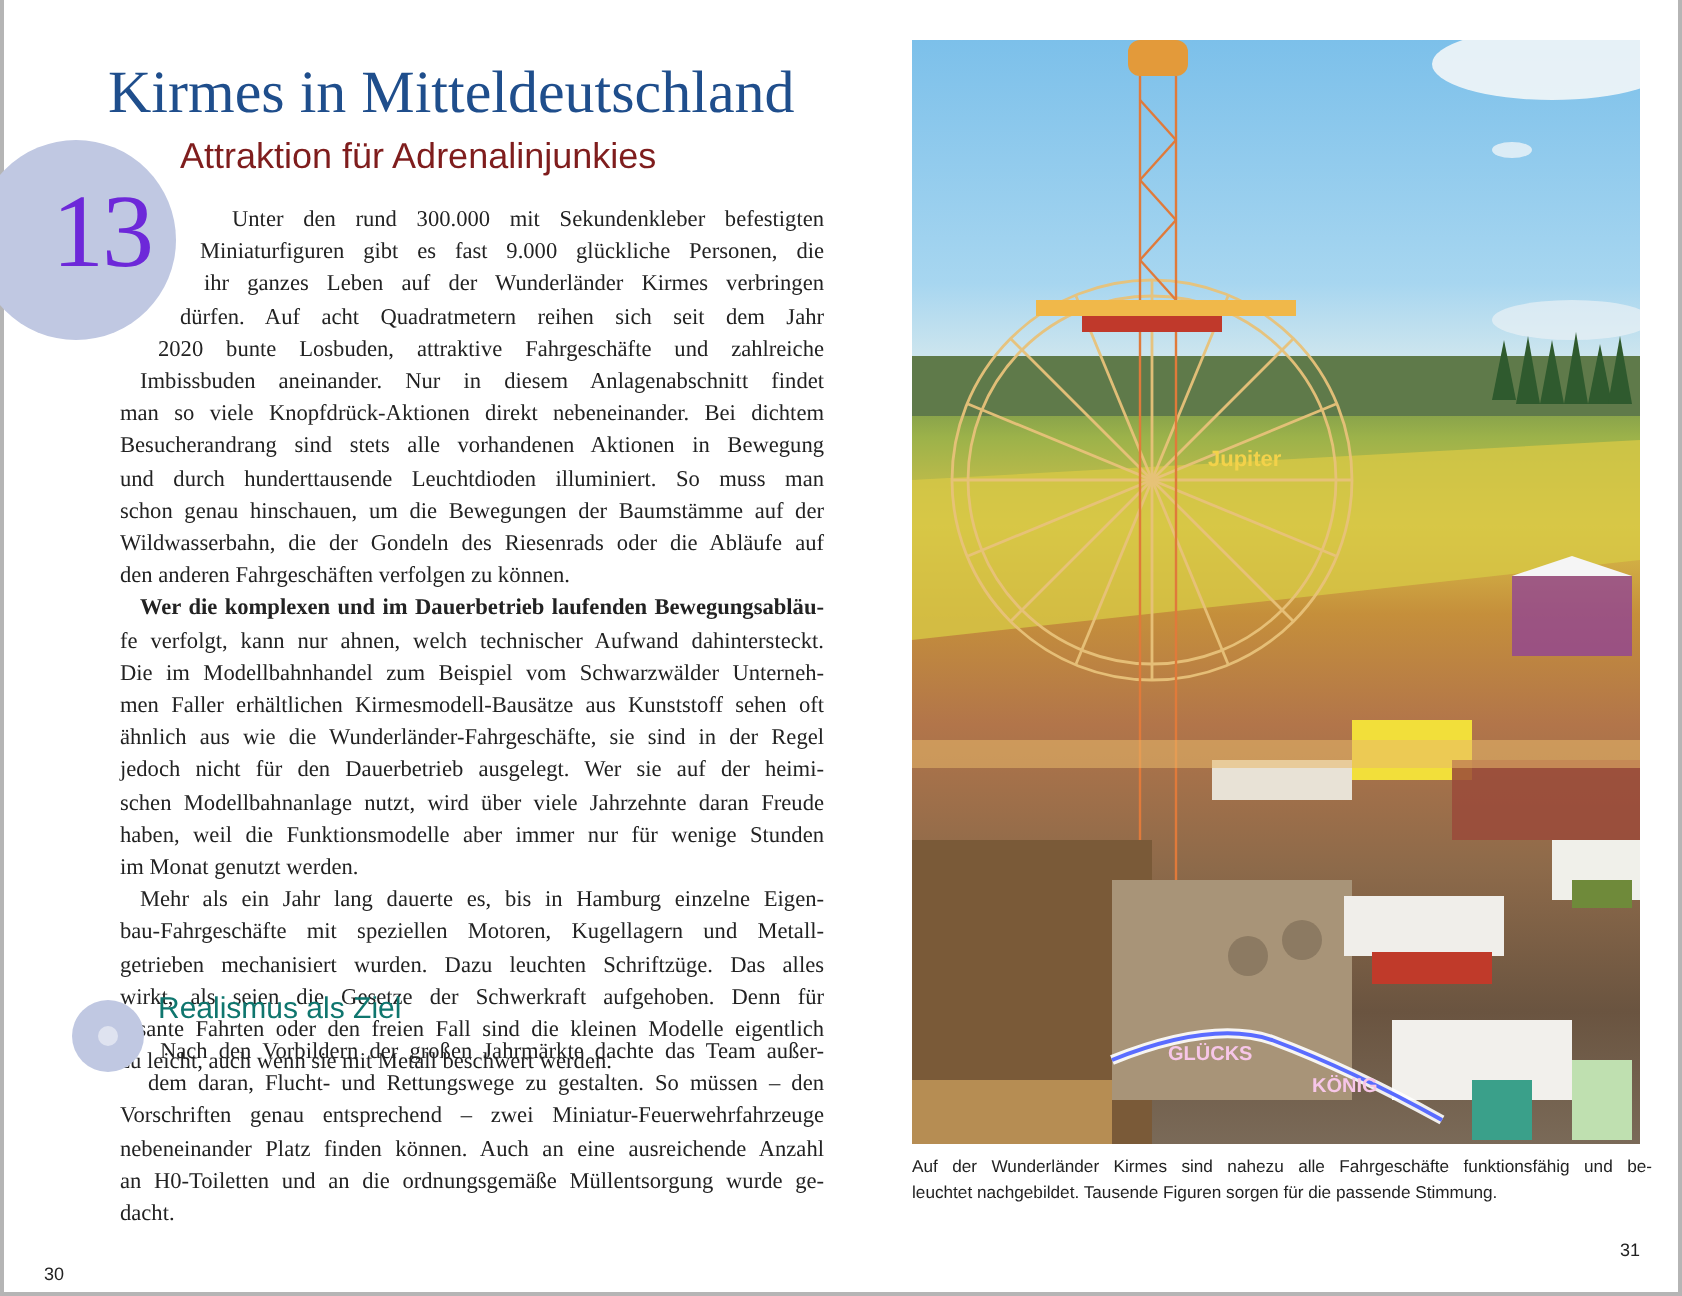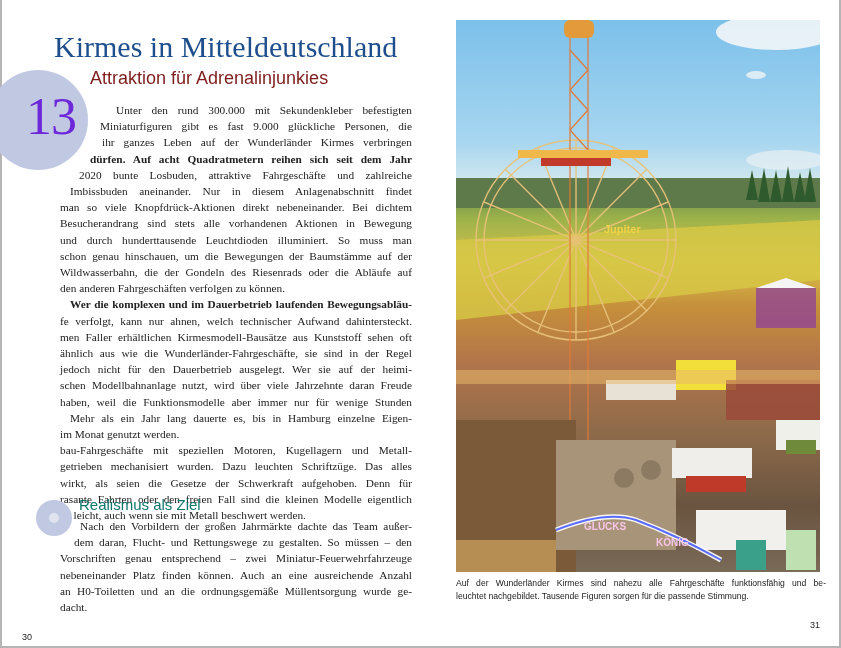--- a/index.html
+++ b/index.html
@@ -67,38 +67,39 @@
 
 <div class="big-circle"></div>
 <div class="chapter-num">13</div>
 <div class="title">Kirmes in Mitteldeutschland</div>
 <div class="subtitle">Attraktion für Adrenalinjunkies</div>
 
 <div class="body-text" style="left:60px; top:102px; width:352px;">
   <span class="line" style="margin-left:56px;">Unter den rund 300.000 mit Sekundenkleber befestigten</span>
   <span class="line" style="margin-left:40px;">Miniaturfiguren gibt es fast 9.000 glückliche Personen, die</span>
   <span class="line" style="margin-left:42px;">ihr ganzes Leben auf der Wunderländer Kirmes verbringen</span>
-  <span class="line" style="margin-left:30px;font-weight:bold;">dürfen. Auf acht Quadratmetern reihen sich seit dem Jahr</span>
+  <span class="line" style="margin-left:30px;">dürfen. Auf acht Quadratmetern reihen sich seit dem Jahr</span>
   <span class="line" style="margin-left:19px;">2020 bunte Losbuden, attraktive Fahrgeschäfte und zahlreiche</span>
   <span class="line" style="margin-left:10px;">Imbissbuden aneinander. Nur in diesem Anlagenabschnitt findet</span>
   <span class="line">man so viele Knopfdrück-Aktionen direkt nebeneinander. Bei dichtem</span>
   <span class="line">Besucherandrang sind stets alle vorhandenen Aktionen in Bewegung</span>
   <span class="line">und durch hunderttausende Leuchtdioden illuminiert. So muss man</span>
   <span class="line">schon genau hinschauen, um die Bewegungen der Baumstämme auf der</span>
   <span class="line">Wildwasserbahn, die der Gondeln des Riesenrads oder die Abläufe auf</span>
   <span class="line last">den anderen Fahrgeschäften verfolgen zu können.</span>
   <span class="line" style="margin-left:10px;font-weight:bold;">Wer die komplexen und im Dauerbetrieb laufenden Bewegungsabläu-</span>
   <span class="line">fe verfolgt, kann nur ahnen, welch technischer Aufwand dahintersteckt.</span>
+  <span class="line">Die im Modellbahnhandel zum Beispiel vom Schwarzwälder Unterneh-</span>
   <span class="line">men Faller erhältlichen Kirmesmodell-Bausätze aus Kunststoff sehen oft</span>
   <span class="line">ähnlich aus wie die Wunderländer-Fahrgeschäfte, sie sind in der Regel</span>
   <span class="line">jedoch nicht für den Dauerbetrieb ausgelegt. Wer sie auf der heimi-</span>
   <span class="line">schen Modellbahnanlage nutzt, wird über viele Jahrzehnte daran Freude</span>
   <span class="line">haben, weil die Funktionsmodelle aber immer nur für wenige Stunden</span>
+  <span class="line last">im Monat genutzt werden.</span>
   <span class="line" style="margin-left:10px;">Mehr als ein Jahr lang dauerte es, bis in Hamburg einzelne Eigen-</span>
-  <span class="line last">im Monat genutzt werden.</span>
   <span class="line">bau-Fahrgeschäfte mit speziellen Motoren, Kugellagern und Metall-</span>
   <span class="line">getrieben mechanisiert wurden. Dazu leuchten Schriftzüge. Das alles</span>
   <span class="line">wirkt, als seien die Gesetze der Schwerkraft aufgehoben. Denn für</span>
   <span class="line">rasante Fahrten oder den freien Fall sind die kleinen Modelle eigentlich</span>
   <span class="line last">zu leicht, auch wenn sie mit Metall beschwert werden.</span>
 </div>
 
 <div class="small-circle">
     <div class="dot"></div>
   </div>

